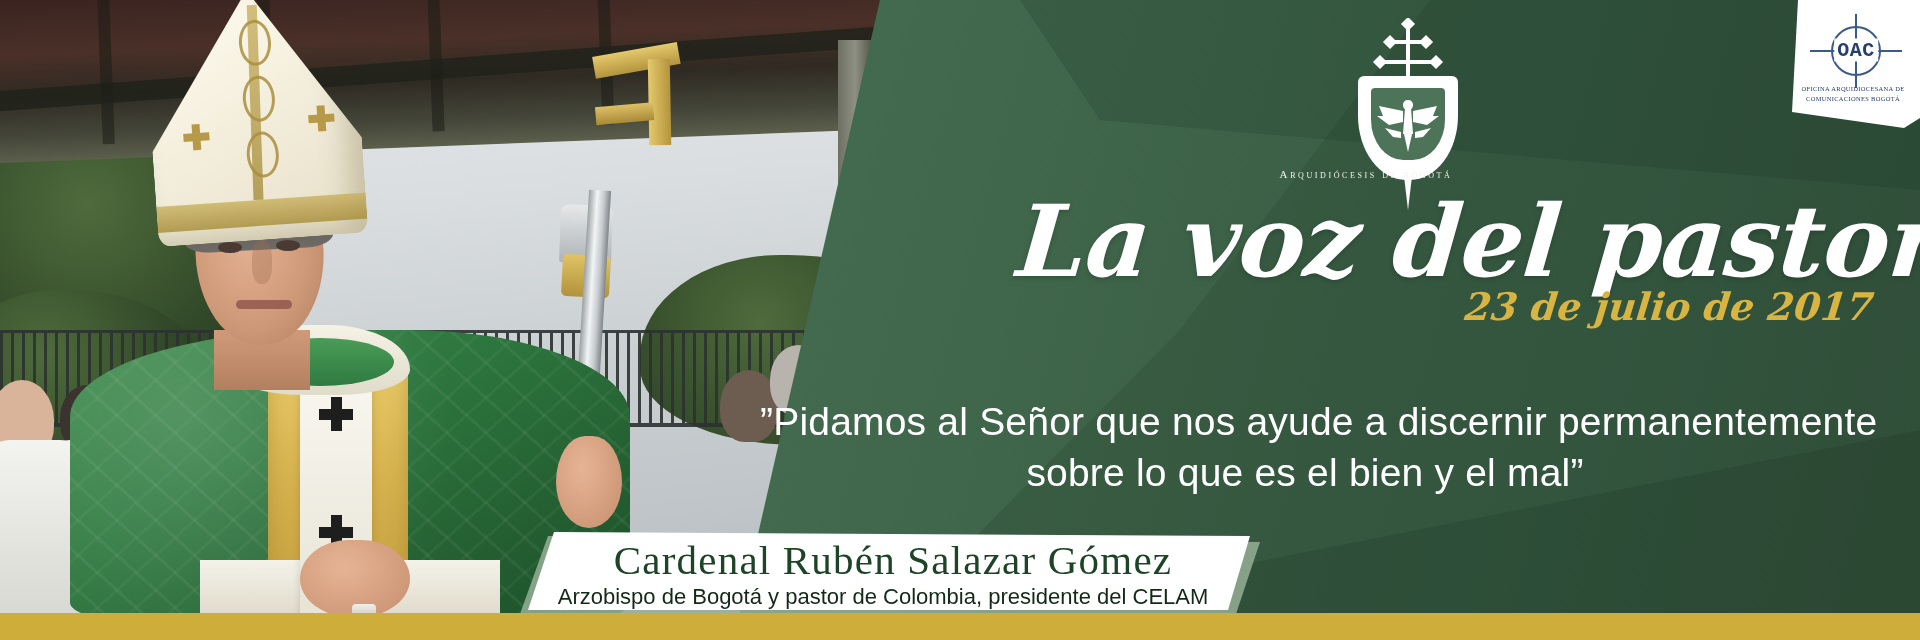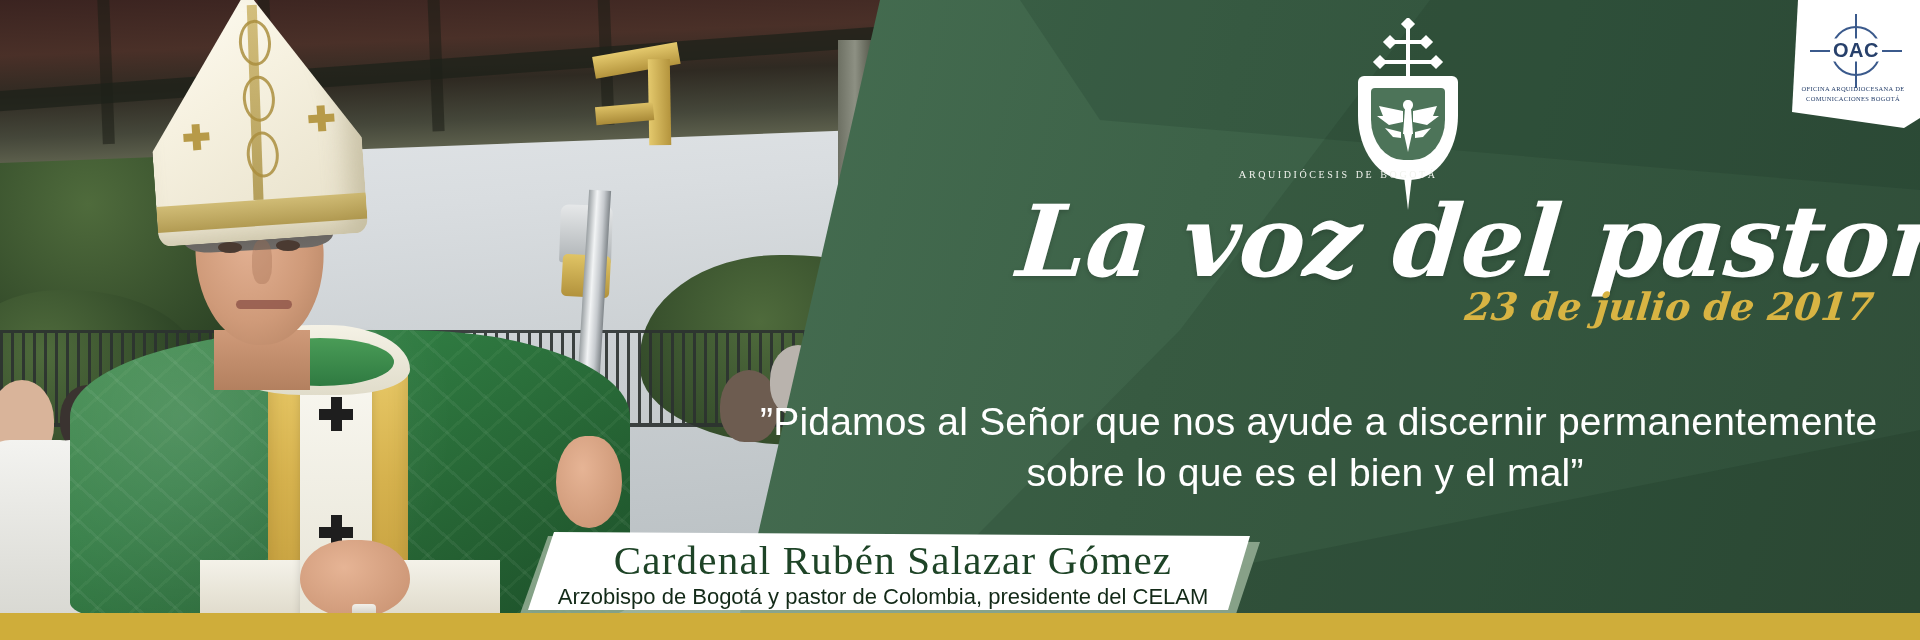--- a/index.html
+++ b/index.html
@@ -157,23 +157,23 @@
     background:#ffffff;
     border-radius:6px 6px 48% 48%/6px 6px 62% 62%;
   }
   .coa-inner{
     position:absolute;left:33px;top:70px;width:74px;height:72px;
     background:#4d7459;border-radius:4px 4px 44% 44%/4px 4px 56% 56%;
   }
   .coa-tail{position:absolute;left:50%;top:158px;transform:translateX(-50%);
     width:8px;height:34px;background:#fff;clip-path:polygon(50% 100%,0 0,100% 0);}
   .coa-label{
-    position:absolute;left:1168px;top:164px;width:340px;text-align:center;
+    position:absolute;left:1196px;top:164px;width:340px;text-align:center;
     color:#f1f3ee;font-family:"Liberation Serif", serif;
-    font-size:14px;letter-spacing:2.6px;font-variant:small-caps;
+    font-size:11px;letter-spacing:2.6px;font-variant:small-caps;
     text-transform:lowercase;
   }
   .coa-label::first-letter{font-size:16px;}
 
   
   .title{
     position:absolute;left:1018px;top:192px;
     font-family:"DejaVu Serif", serif;
     font-style:italic;font-weight:bold;
     font-size:99px;line-height:1;
@@ -236,21 +236,21 @@
   .oac-circle{
     position:absolute;left:50%;top:50%;transform:translate(-50%,-50%);
     width:46px;height:46px;border-radius:50%;border:2px solid #3b5a8c;
   }
   .oac-hline{position:absolute;left:2px;top:50%;width:92px;height:2px;
     background:#3b5a8c;transform:translateY(-50%);}
   .oac-vline{position:absolute;top:-8px;left:50%;width:2px;height:74px;
     background:#3b5a8c;transform:translateX(-50%);}
   .oac-text{
     position:absolute;left:50%;top:48%;transform:translate(-50%,-50%);
-    font-family:Liberation Sans, sans-serif;
+    font-family:Liberation Mono, monospace;
     font-size:20px;font-weight:bold;color:#27406b;letter-spacing:.5px;
     background:#fff;padding:0 3px;z-index:3;
   }
   .oac-caption{
     position:absolute;left:6px;top:84px;width:110px;text-align:center;
     font-family:"Liberation Serif", serif;
     font-size:6.5px;line-height:1.5;color:#27406b;
     letter-spacing:.3px;text-transform:uppercase;
   }
 

